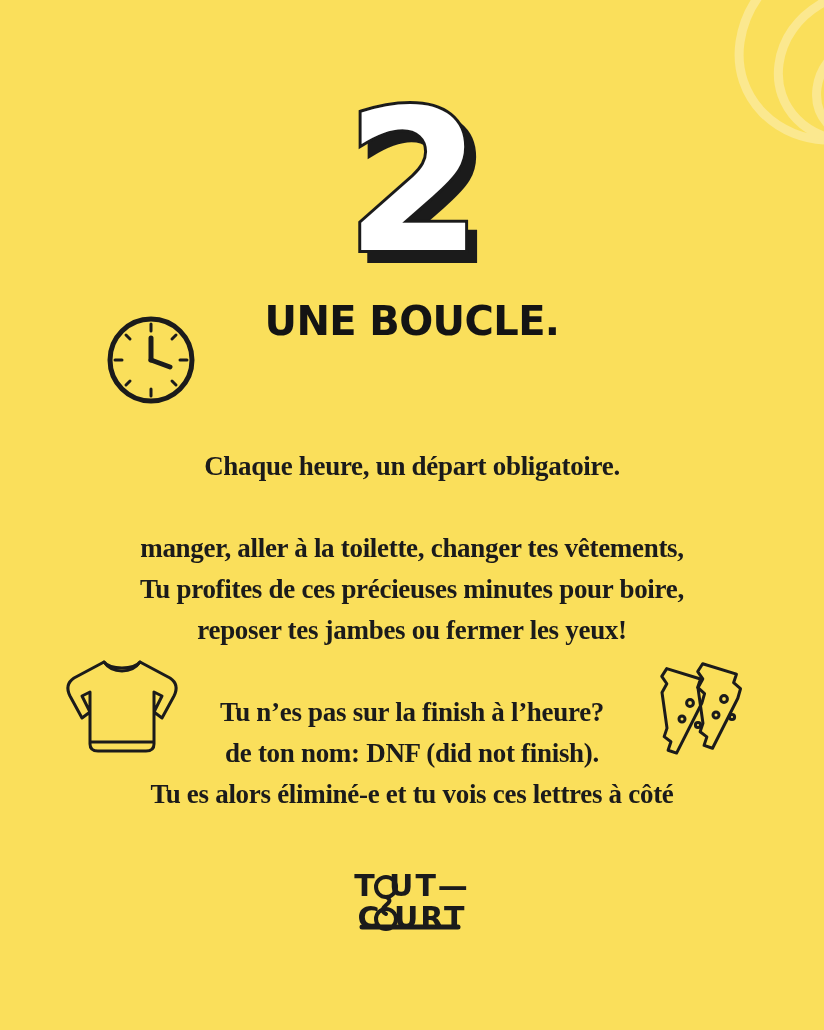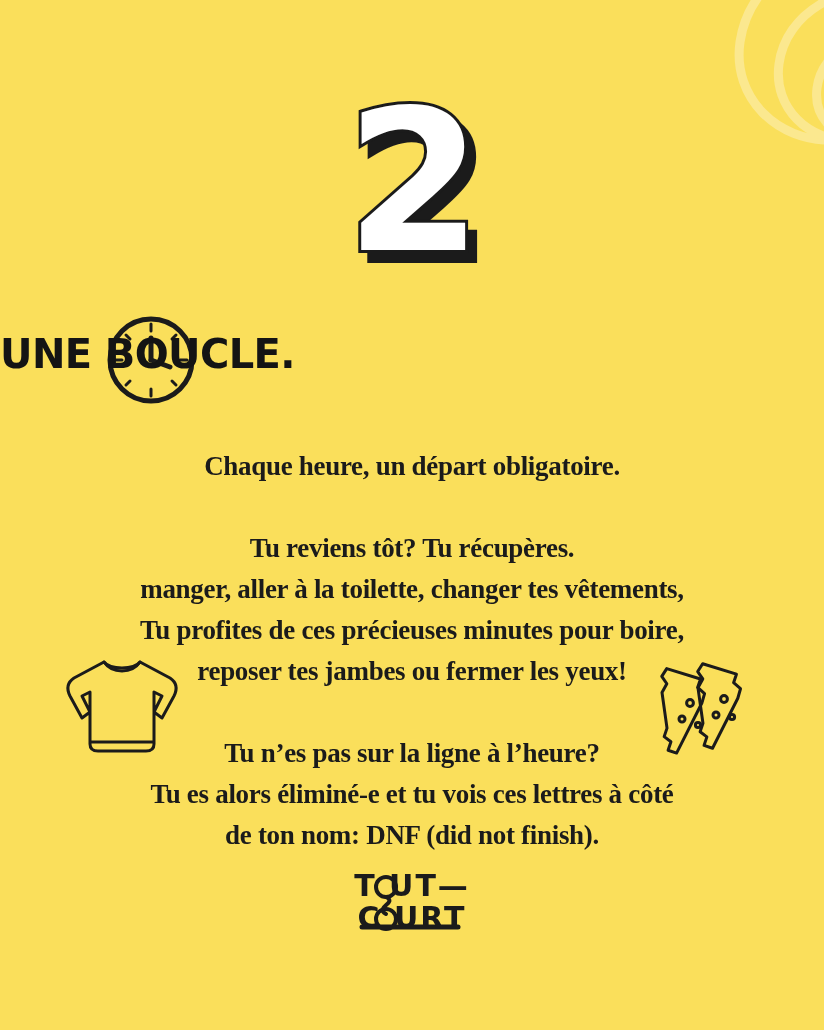--- a/index.html
+++ b/index.html
@@ -55,27 +55,27 @@
     paint-order: stroke fill;
     filter: drop-shadow(9px 10px 0 #1b1b1b);
   }
 
   
   .headline {
     position: absolute;
     top: 296px;
     left: 0;
     width: 100%;
+    text-align: center;
     font-family: "DejaVu Sans", sans-serif;
     font-weight: 700;
     font-size: 40px;
     line-height: 51px;
     letter-spacing: -0.6px;
     color: #141414;
-    margin-top: 33px;
   }
   .headline .l1, .headline .l2 { display: block; }
 
   
   .body-copy {
     position: absolute;
     top: 444px;
     left: 50%;
     transform: translateX(-50%);
     width: 700px;
@@ -164,28 +164,27 @@
     <line x1="48" y1="48" x2="67" y2="55" stroke="#1b1b1b" stroke-width="5" stroke-linecap="round"></line>
   </svg>
 
   <div class="headline">
     <span class="l1">UNE BOUCLE.</span>
   </div>
 
   <div class="body-copy">
     <p>Chaque heure, un départ obligatoire.</p>
     <div class="gap"></div>
-    <p>Tu reviens tôt? Tu récupères.</p>
     <p>manger, aller à la toilette, changer tes vêtements,</p>
     <p>Tu profites de ces précieuses minutes pour boire,</p>
     <p>reposer tes jambes ou fermer les yeux!</p>
     <div class="gap"></div>
-    <p>Tu n’es pas sur la ligne à l’heure?</p>
+    <p>Tu n’es pas sur la finish à l’heure?</p>
+    <p>de ton nom: DNF (did not finish).</p>
     <p>Tu es alors éliminé-e et tu vois ces lettres à côté</p>
-    <p>de ton nom: DNF (did not finish).</p>
   </div>
 
   <svg class="sweater-icon" viewBox="0 0 128 108" aria-hidden="true">
     <g fill="none" stroke="#1b1b1b" stroke-width="3" stroke-linejoin="round" stroke-linecap="round">
       <path d="M46 10 C52 18 76 18 82 10 L112 26 C118 30 120 36 116 44 L104 66 96 60 104 44 96 40 96 92 C96 97 93 99 88 99 L40 99 C35 99 32 97 32 92 L32 40 24 44 32 60 24 66 12 44 C8 36 10 30 16 26 Z"></path>
       <path d="M46 10 C54 22 74 22 82 10"></path>
       <path d="M33 90 L95 90"></path>
     </g>
   </svg>
 

